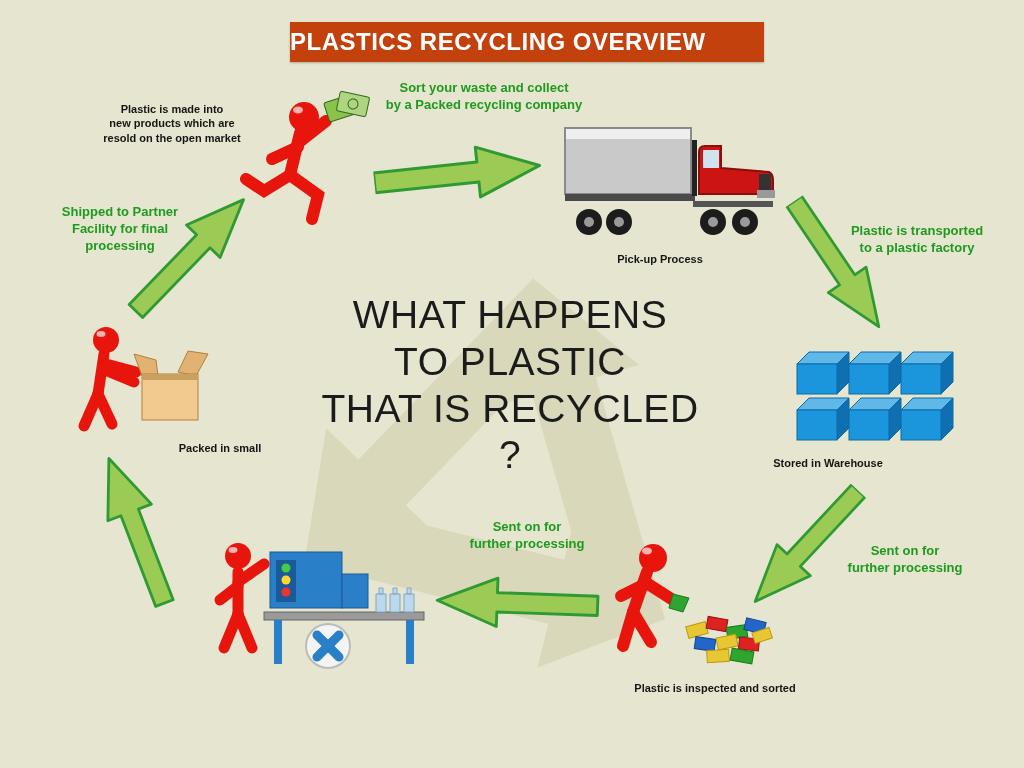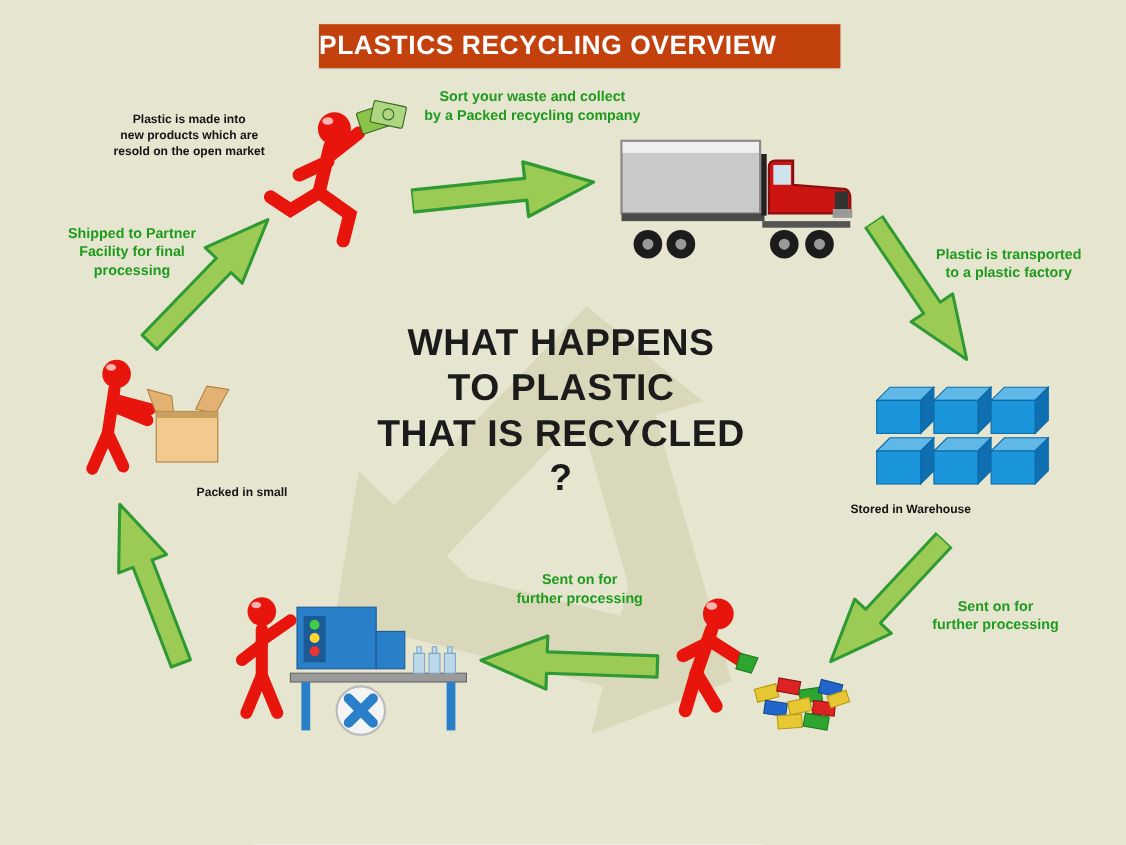--- a/index.html
+++ b/index.html
@@ -1,21 +1,21 @@
 <!DOCTYPE html>
 <html><head>
 <meta charset="utf-8">
 <style>
   html,body{margin:0;padding:0;}
   body{font-family:"Liberation Sans",sans-serif;}
   .stage{position:relative;width:1024px;height:768px;background:#e6e5cf;overflow:hidden;}
   .abs{position:absolute;}
   .banner{background:#c2410c;color:#fff;font-weight:700;font-size:24px;letter-spacing:.5px;
           text-align:left;padding:6px 0;box-shadow:0 1px 2px rgba(0,0,0,.25);}
-  .center-q{font-weight:700;font-size:34px;line-height:1.2;color:#1b1b1b;text-align:center;
+  .center-q{font-weight:400;font-size:39px;line-height:1.2;color:#1b1b1b;text-align:center;
             white-space:pre-line;letter-spacing:.5px;}
   .lbl{font-weight:700;font-size:13px;line-height:1.3;text-align:center;white-space:pre-line;}
   .green{color:#1e9b1e;}
   .black{color:#151515;font-size:11px;}
   .garrow{display:block;}
   .wm{opacity:1;}
   svg{display:block;}
 </style>
 </head>
 <body>
@@ -95,20 +95,21 @@
       <circle cx="150" cy="100" r="13"></circle>
         <circle cx="182" cy="100" r="13"></circle>
     </g>
     <g fill="#9a9a9a">
       <circle cx="26" cy="100" r="5"></circle>
         <circle cx="56" cy="100" r="5"></circle>
       <circle cx="150" cy="100" r="5"></circle>
         <circle cx="182" cy="100" r="5"></circle>
     </g>
   </svg>
+  <div class="abs lbl black" style="left:570px;top:252px;width:180px;">Pick-up Process</div>
 
   <div class="abs lbl green" style="left:822px;top:204px;width:190px;margin-top:19px;">Plastic is transported
 to a plastic factory</div>
 
   <svg class="abs" style="left:795px;top:350px;" width="160" height="95" viewBox="0 0 160 95">
     <defs>
       <g id="cube">
         <polygon points="0,12 12,0 52,0 40,12" fill="#5fb8e8" stroke="#0d6aa6" stroke-width="1"></polygon>
         <polygon points="40,12 52,0 52,30 40,42" fill="#0f6fb0" stroke="#0d6aa6" stroke-width="1"></polygon>
         <rect x="0" y="12" width="40" height="30" fill="#1b96dc" stroke="#0d6aa6" stroke-width="1"></rect>
@@ -143,20 +144,21 @@
       <rect x="132" y="88" width="20" height="12" fill="#2ea52e" stroke="#1b7a1b" transform="rotate(-8 142 94)"></rect>
       <rect x="150" y="82" width="20" height="12" fill="#2266cc" stroke="#114488" transform="rotate(14 160 88)"></rect>
       <rect x="100" y="100" width="20" height="12" fill="#2266cc" stroke="#114488" transform="rotate(8 110 106)"></rect>
       <rect x="122" y="98" width="20" height="12" fill="#e8c832" stroke="#b89a10" transform="rotate(-12 132 104)"></rect>
       <rect x="144" y="100" width="20" height="12" fill="#dd2222" stroke="#991111" transform="rotate(6 154 106)"></rect>
       <rect x="112" y="112" width="22" height="12" fill="#e8c832" stroke="#b89a10" transform="rotate(-4 123 118)"></rect>
       <rect x="136" y="112" width="22" height="12" fill="#2ea52e" stroke="#1b7a1b" transform="rotate(10 147 118)"></rect>
       <rect x="158" y="92" width="18" height="11" fill="#e8c832" stroke="#b89a10" transform="rotate(-18 167 97)"></rect>
     </g>
   </svg>
+  <div class="abs lbl black" style="left:585px;top:681px;width:260px;">Plastic is inspected and sorted</div>
 
   <div class="abs lbl green" style="left:427px;top:519px;width:200px;">Sent on for
 further processing</div>
 
 
   <svg class="abs" style="left:208px;top:536px;" width="235" height="140" viewBox="0 0 235 140">
     <g stroke="#e8150d" stroke-width="11" stroke-linecap="round" fill="none">
       <path d="M30 36 L30 78"></path>
       <path d="M30 46 L56 28"></path>
       <path d="M30 50 L12 64"></path>

